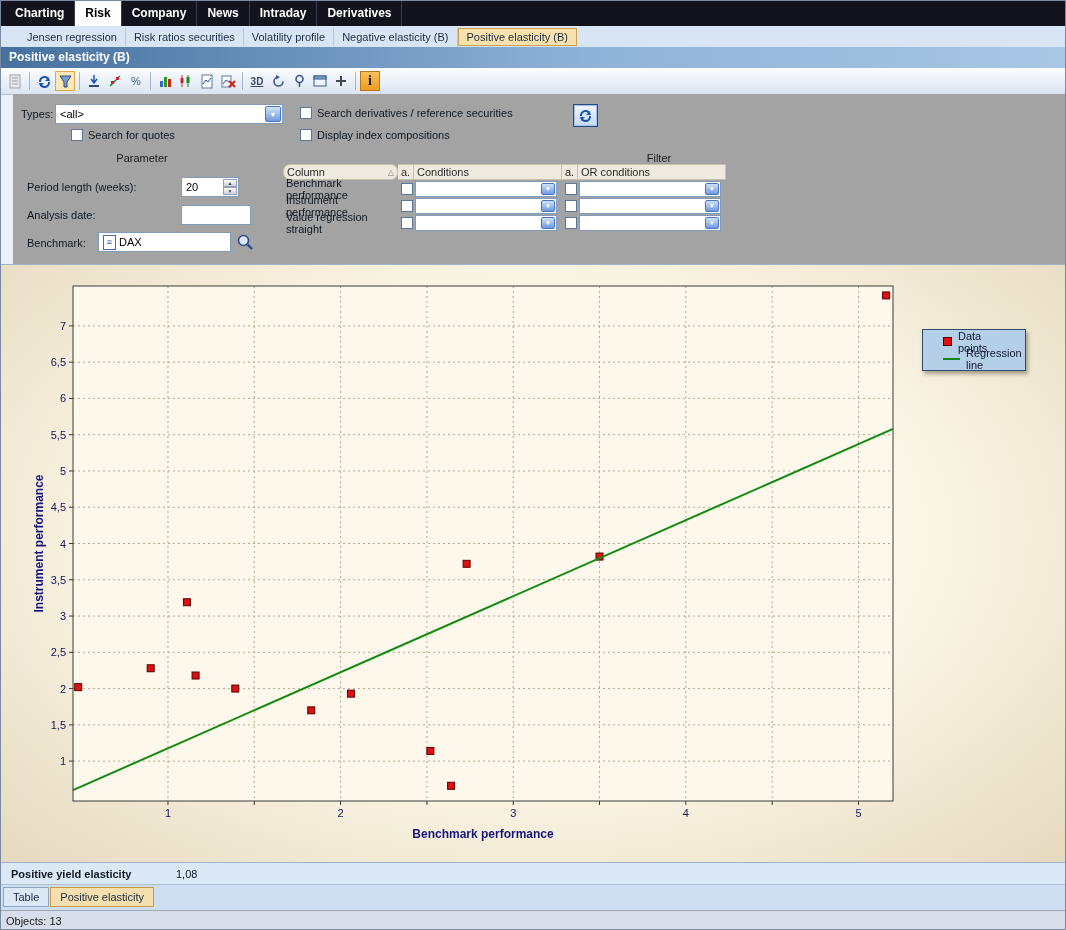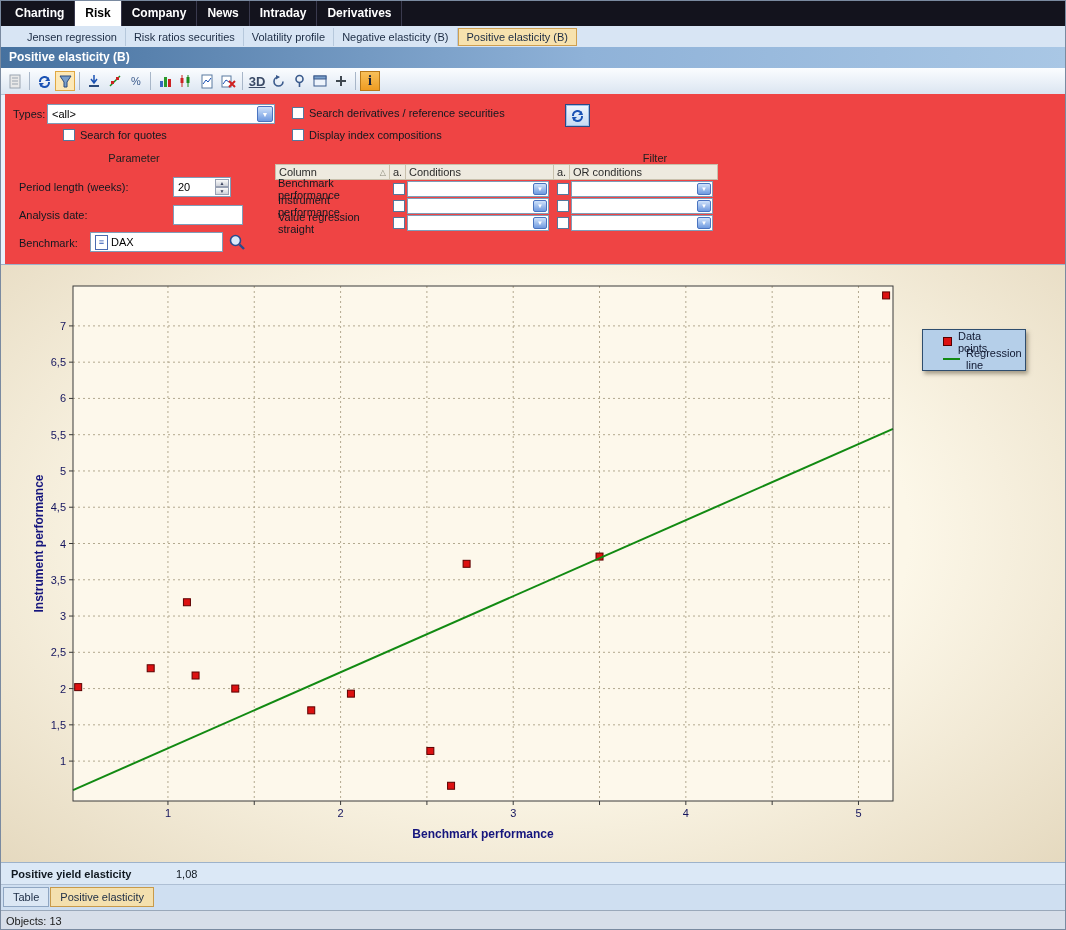--- a/index.html
+++ b/index.html
@@ -18,44 +18,44 @@
   
   .titlebar{position:absolute;top:46px;left:0;right:0;height:21px;background:linear-gradient(to right,#46719f,#8fb2d8 55%,#a9c7e5);color:#fff;font-weight:bold;font-size:12px;line-height:21px;padding-left:8px;}
 
   
   .toolbar{position:absolute;top:67px;left:0;right:0;height:26px;background:linear-gradient(#fbfdff,#dbe5f1);border-bottom:1px solid #b4c2d4;display:flex;align-items:center;padding-left:4px;gap:1px;}
   .tool{width:20px;height:20px;display:flex;align-items:center;justify-content:center;font-size:13px;color:#2a4a7c;box-sizing:border-box;}
   .tool svg{display:block;}
   .tool.disabled{color:#9aa4b0;}
   .tool.active-light{background:#fde9b8;border:1px solid #e0a843;}
   .tool.active-orange{background:linear-gradient(#f8c05a,#ef9c22);border:1px solid #b87818;color:#15203c;font-weight:bold;font-family:"Liberation Serif",serif;font-size:14px;}
-  .tool.threed{font-size:13px;font-weight:bold;color:#3a4a66;text-decoration:underline;}
+  .tool.threed{font-size:10px;font-weight:bold;color:#3a4a66;text-decoration:underline;}
   .tsep{width:1px;height:18px;background:#a8b6c8;margin:0 3px;}
 
   
-  .formarea{position:absolute;top:93px;left:4px;right:0;height:170px;background:#ef4444;font-size:11px;color:#101820;}
+  .formarea{position:absolute;top:93px;left:12px;right:0;height:170px;background:#a3a3a3;font-size:11px;color:#101820;}
   .flabel{position:absolute;white-space:nowrap;}
   .txt{position:absolute;background:#fff;border:1px solid #7f9db9;box-sizing:border-box;font-size:11px;display:flex;align-items:center;padding-left:4px;color:#000;}
   .dd-arrow{position:absolute;right:1px;top:1px;bottom:1px;width:16px;background:linear-gradient(#cfe2fb,#6f9ae0);border:1px solid #4a74c0;border-radius:2px;display:flex;align-items:center;justify-content:center;color:#fff;font-size:7px;box-sizing:border-box;}
   .cb-row{position:absolute;display:flex;align-items:center;gap:5px;white-space:nowrap;}
   .cb{width:12px;height:12px;background:#fff;border:1px solid #56789c;box-sizing:border-box;flex:none;}
   .spin-btns{position:absolute;right:1px;top:1px;bottom:1px;width:14px;display:flex;flex-direction:column;}
   .spin-btns span{flex:1;background:linear-gradient(#fafafa,#cfd2da);border:1px solid #98a0b2;font-size:5px;display:flex;align-items:center;justify-content:center;color:#3c4460;box-sizing:border-box;}
   .panel-hd{position:absolute;text-align:center;color:#202020;}
   .bm-icon{width:11px;height:13px;border:1px solid #4a6ab0;background:#fff;color:#2a52b0;font-size:9px;line-height:12px;text-align:center;margin-right:3px;flex:none;}
   .bigbtn{position:absolute;left:560px;top:10px;width:25px;height:23px;background:linear-gradient(#f0f6fe,#c6daf2);border:1px solid #2a4a86;box-shadow:inset 0 0 0 1px #9cc0e8;display:flex;align-items:center;justify-content:center;color:#1a52b4;font-weight:bold;font-size:13px;box-sizing:border-box;}
 
   
   .ftable{position:absolute;left:270px;top:70px;}
   .frow{display:flex;height:17px;align-items:center;}
   .fhrow{display:flex;height:16px;}
   .fh{background:#eeeadf;border:1px solid #c8c0ac;border-left:none;box-sizing:border-box;font-size:11px;color:#2c2c2c;display:flex;align-items:center;padding-left:3px;}
   .fh:first-child{border-left:1px solid #c8c0ac;}
   .fc{box-sizing:border-box;display:flex;align-items:center;font-size:11px;padding-left:3px;}
-  .w-col{width:115px;}.w-a{width:16px;}.w-cond{width:148px;}
+  .w-col{width:115px;border-radius:7px;}.w-a{width:16px;}.w-cond{width:148px;}
   .fdd{position:relative;height:16px;width:142px;background:#fff;border:1px solid #7f9db9;box-sizing:border-box;margin-left:1px;}
   .fdd .dd-arrow{width:14px;font-size:6px;}
   .sort-glyph{color:#8a8a7a;font-size:8px;margin-left:auto;margin-right:3px;}
 
   
   .chartarea{position:absolute;top:263px;left:0;right:0;height:598px;background:radial-gradient(ellipse at 50% 45%,#fcf7e8 50%,#e5d9bf 100%);border-top:1px solid #9eb2ca;}
   #chart-svg{position:absolute;left:0;top:0;}
   .legend{position:absolute;left:921px;top:64px;width:104px;background:#b5cfe9;border:1px solid #2e4d6e;box-shadow:2px 3px 4px rgba(90,80,60,.5);padding:3px 20px;box-sizing:border-box;z-index:5;}
   .legend-row{display:flex;align-items:center;gap:6px;height:17px;font-size:11px;color:#101830;}
   .marker-sq{width:9px;height:9px;background:#dd1111;border:1px solid #550000;box-sizing:border-box;flex:none;}

